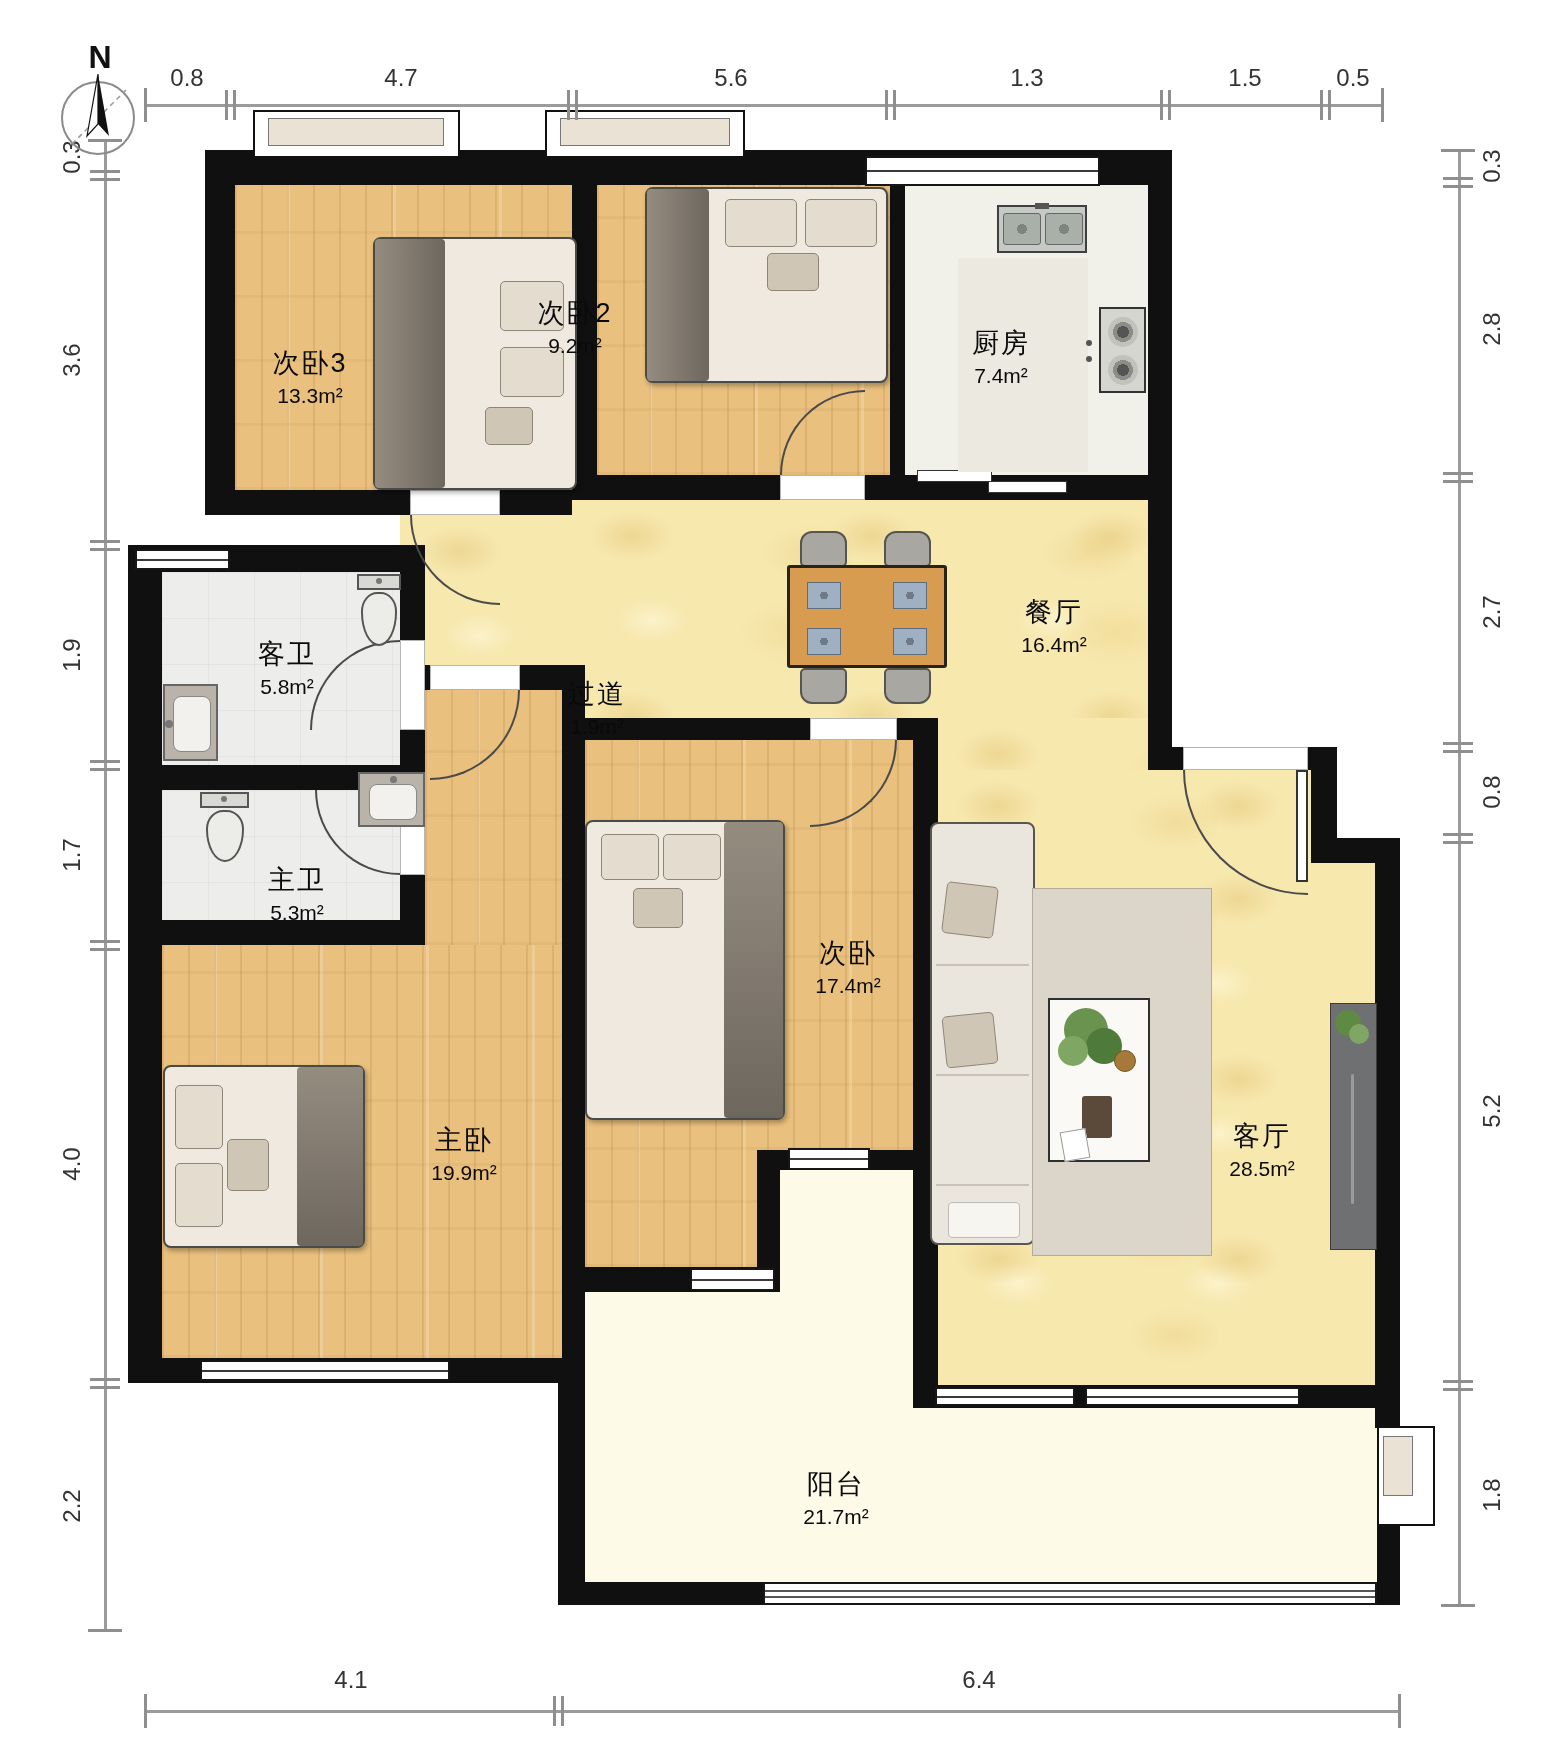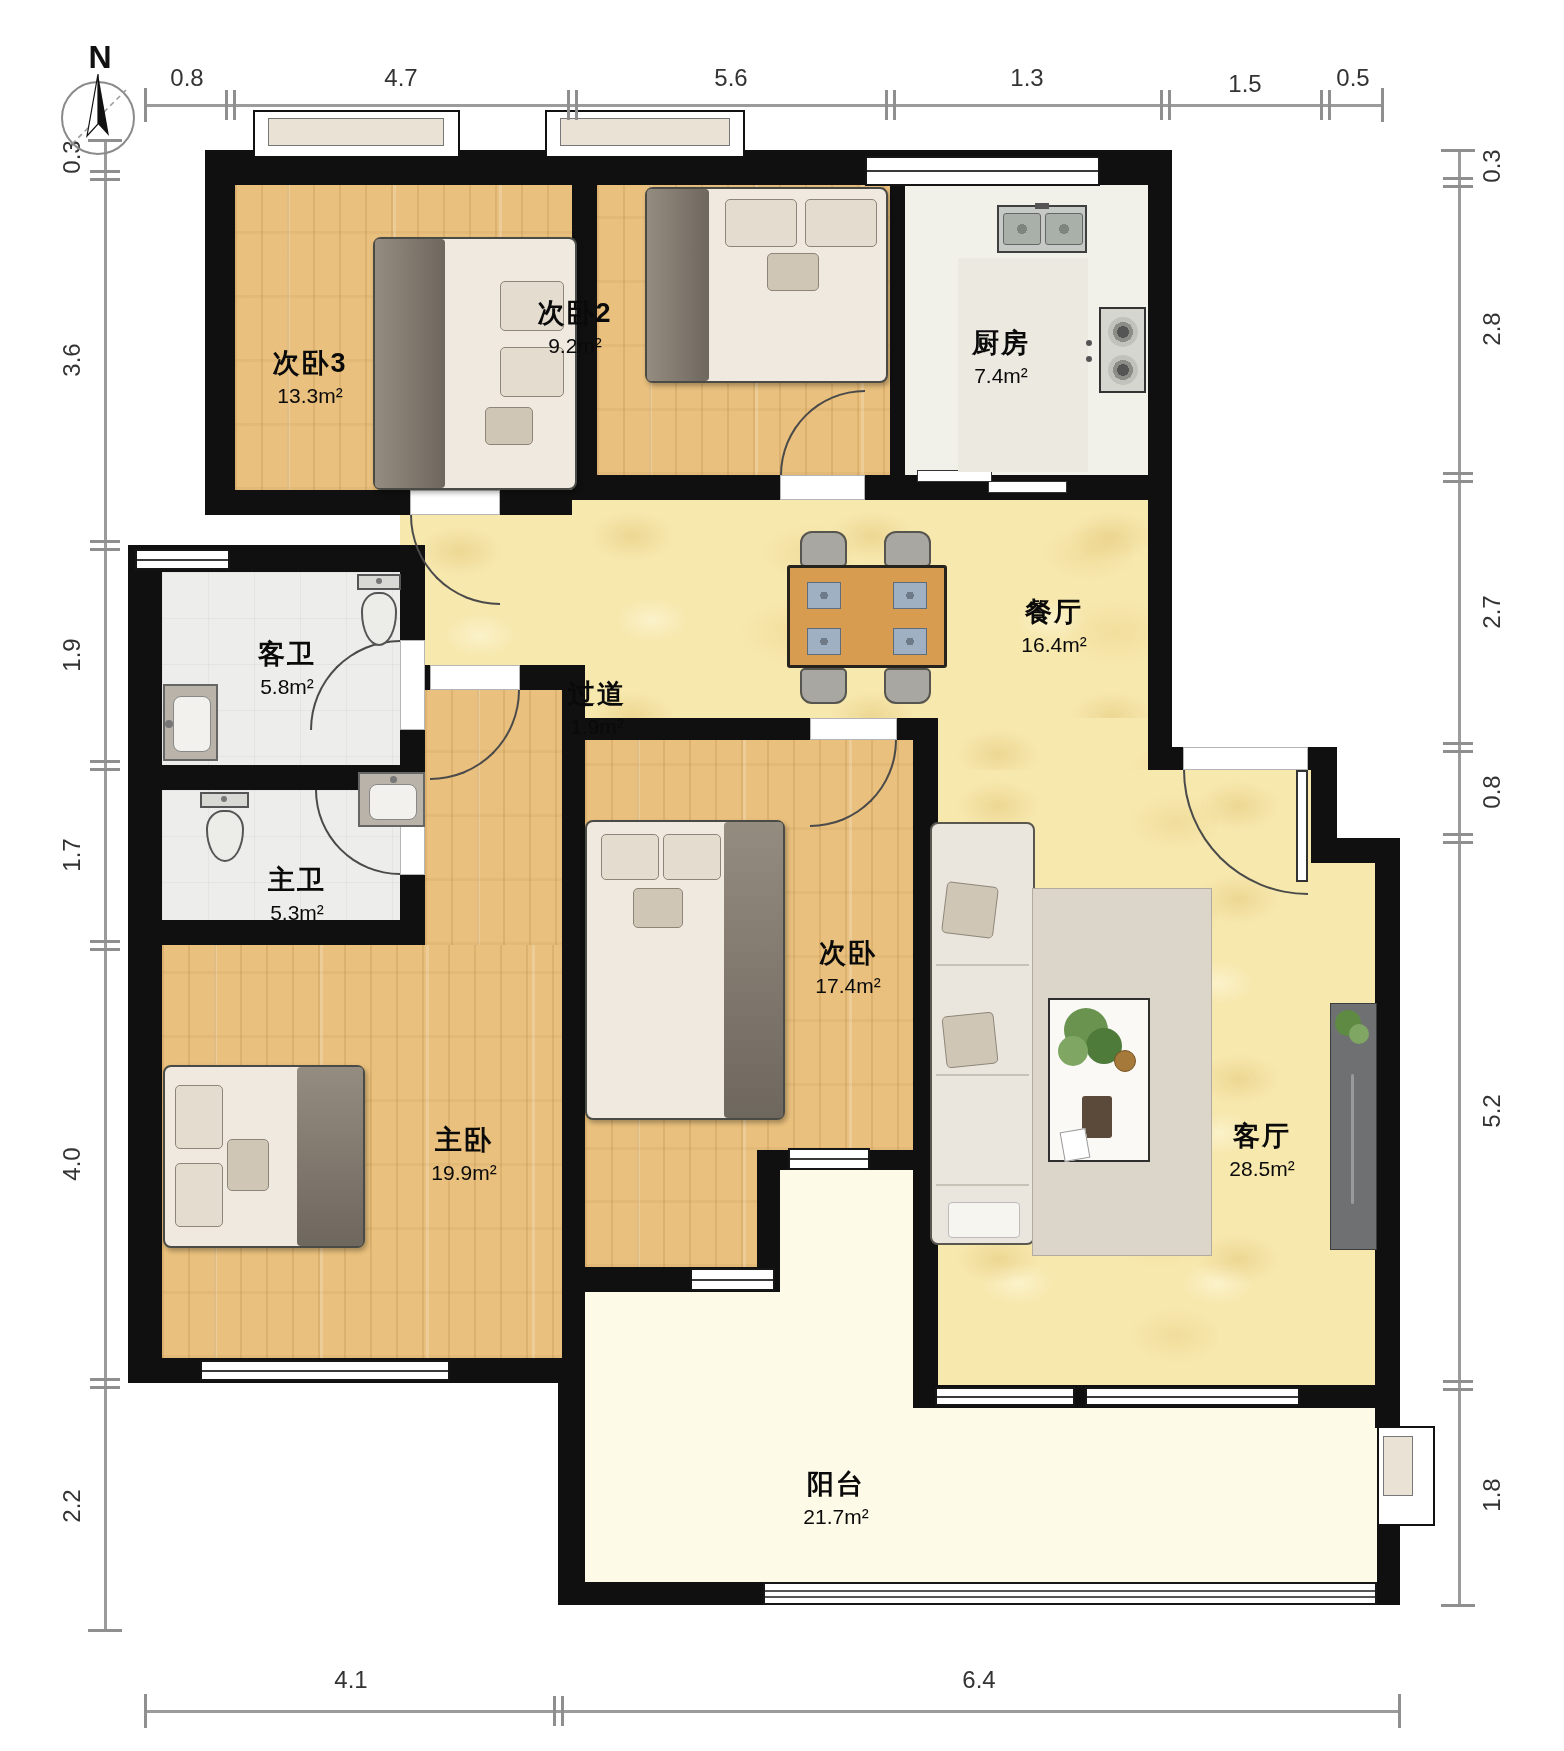--- a/index.html
+++ b/index.html
@@ -48,21 +48,21 @@
   .chT{background:#a8a7a1;border:2px solid #57554f;border-radius:12px 12px 5px 5px;}
   .chB{background:#a8a7a1;border:2px solid #57554f;border-radius:5px 5px 12px 12px;}
   .mat{border:1px solid #5f6c7c;background:radial-gradient(circle at 50% 50%,#6e7a88 0 4px,#9fb0c2 4px);}
   .tank{background:#d8d8d4;border:2px solid #555;}
   .bowl{background:#ececE8;border:2px solid #555;border-radius:45% 45% 50% 50%/36% 36% 62% 62%;}
   .snk{background:#b9b3aa;border:2px solid #666;}
   .snki{background:#f2f1ee;border:1px solid #888;border-radius:8px;}
   .grn{border-radius:50%;}
   
   .lbl{transform:translateX(-50%);text-align:center;display:flex;flex-direction:column;color:#0a0a0a;white-space:nowrap;}
-  .nm{font-size:27px;font-weight:bold;letter-spacing:2px;}
+  .nm{font-size:27px;font-weight:normal;letter-spacing:2px;}
   .ar{font-size:21px;margin-top:3px;letter-spacing:0;}
   
   .dline{background:#9b9b9b;}
   .tk{background:#8f8f8f;}
   .dmt{font-size:24px;color:#333;transform:translateX(-50%);white-space:nowrap;}
   .dml{font-size:24px;color:#333;transform:translate(-50%,-50%) rotate(-90deg);white-space:nowrap;}
 </style>
 </head>
 <body>
 
@@ -309,21 +309,21 @@
     <div class="a tk" style="left:893px;top:90px;width:3px;height:30px"></div>
   <div class="a tk" style="left:1160px;top:90px;width:3px;height:30px"></div>
     <div class="a tk" style="left:1168px;top:90px;width:3px;height:30px"></div>
   <div class="a tk" style="left:1320px;top:90px;width:3px;height:30px"></div>
     <div class="a tk" style="left:1328px;top:90px;width:3px;height:30px"></div>
   <div class="a tk" style="left:1381px;top:88px;width:3px;height:34px"></div>
   <div class="a dmt" style="left:187px;top:64px">0.8</div>
   <div class="a dmt" style="left:401px;top:64px">4.7</div>
   <div class="a dmt" style="left:731px;top:64px">5.6</div>
   <div class="a dmt" style="left:1027px;top:64px">1.3</div>
-  <div class="a dmt" style="left:1245px;top:70px">1.5</div>
+  <div class="a dmt" style="left:1245px;top:64px">1.5</div>
   <div class="a dmt" style="left:1353px;top:64px">0.5</div>
 
   <div class="a dline" style="left:145px;top:1710px;width:1255px;height:3px"></div>
   <div class="a tk" style="left:144px;top:1694px;width:3px;height:34px"></div>
   <div class="a tk" style="left:553px;top:1696px;width:3px;height:30px"></div>
     <div class="a tk" style="left:561px;top:1696px;width:3px;height:30px"></div>
   <div class="a tk" style="left:1398px;top:1694px;width:3px;height:34px"></div>
   <div class="a dmt" style="left:351px;top:1666px">4.1</div>
   <div class="a dmt" style="left:979px;top:1666px">6.4</div>
 

